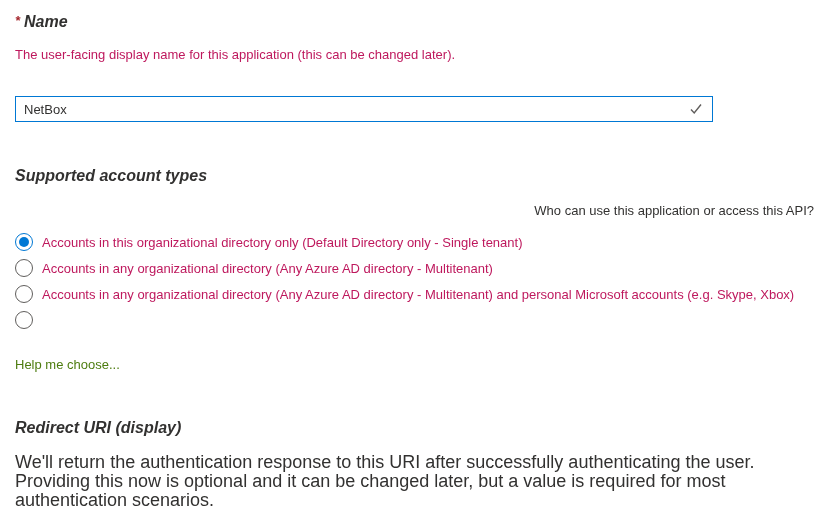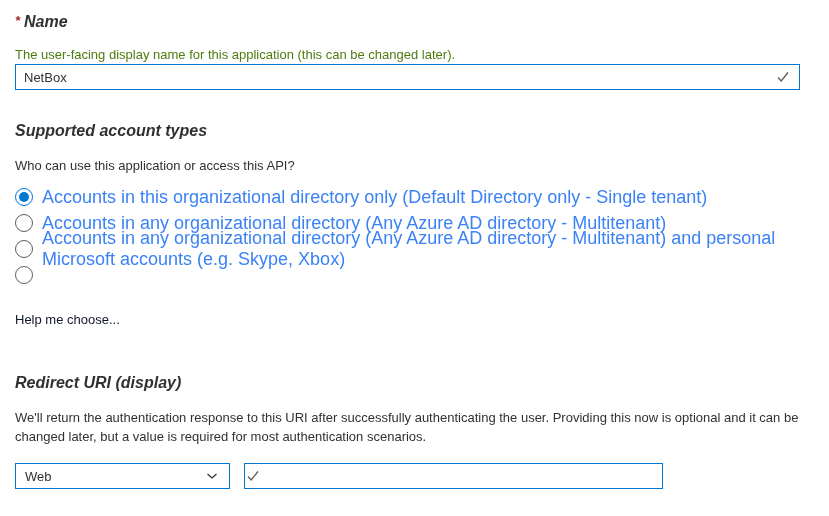--- a/index.html
+++ b/index.html
@@ -23,60 +23,61 @@
     font-style: italic;
   }
   .required-star {
     color: #a4262c;
     font-size: 13px;
     margin-right: 4px;
     vertical-align: 2px;
   }
   .desc-text {
     font-size: 13px;
-    color: #4d7c0f;
+    color: #be185d;
     line-height: 18px;
     margin-top: 14px;
     max-width: 800px;
   }
   
   .input-wrap {
     display: flex;
     align-items: center;
     border: 1px solid #0078d4;
     height: 26px;
     background: #ffffff;
     padding: 0 8px 0 0;
   }
-  .name-input-wrap { margin-top: 0; width: 785px; }
+  .name-input-wrap { margin-top: 32px; width: 698px; }
   .input-wrap input {
     flex: 1;
     border: none;
     outline: none;
     height: 100%;
     font-family: "Liberation Sans", sans-serif;
     font-size: 13px;
     color: #323130;
     padding: 0 8px;
     background: transparent;
   }
   .check-icon, .chevron-icon {
     display: inline-flex;
     align-items: center;
     justify-content: center;
     width: 16px;
     height: 16px;
     flex: none;
   }
   
-  .account-types { margin-top: 30px; }
+  .account-types { margin-top: 43px; }
   .question-text {
     font-size: 13px;
     margin-top: 17px;
     color: #323130;
+    text-align: right;
   }
   .radio-list { margin-top: 11px; }
   .radio-row {
     display: flex;
     align-items: center;
     height: 26px;
     cursor: pointer;
   }
   .radio-circle {
     width: 18px;
@@ -92,33 +93,33 @@
   .radio-circle::after {
     content: "";
     position: absolute;
     left: 3px; top: 3px;
     width: 10px; height: 10px;
     border-radius: 50%;
     background: #0078d4;
     transform: scale(0);
   }
   .radio-row.checked .radio-circle::after { transform: scale(1); }
-  .radio-label { font-size: 18px; color: #3b82f6; }
+  .radio-label { font-size: 13px; color: #be185d; }
   .help-link {
     display: inline-block;
     margin-top: 24px;
     font-size: 13px;
-    color: #0f172a;
+    color: #4d7c0f;
     text-decoration: none;
     cursor: pointer;
   }
   
   .redirect-section { margin-top: 44px; }
   .redirect-desc {
-    font-size: 13px;
+    font-size: 18px;
     line-height: 19px;
     margin-top: 15px;
     max-width: 802px;
   }
   .uri-row {
     display: flex;
     align-items: center;
     margin-top: 17px;
     gap: 14px;
   }

